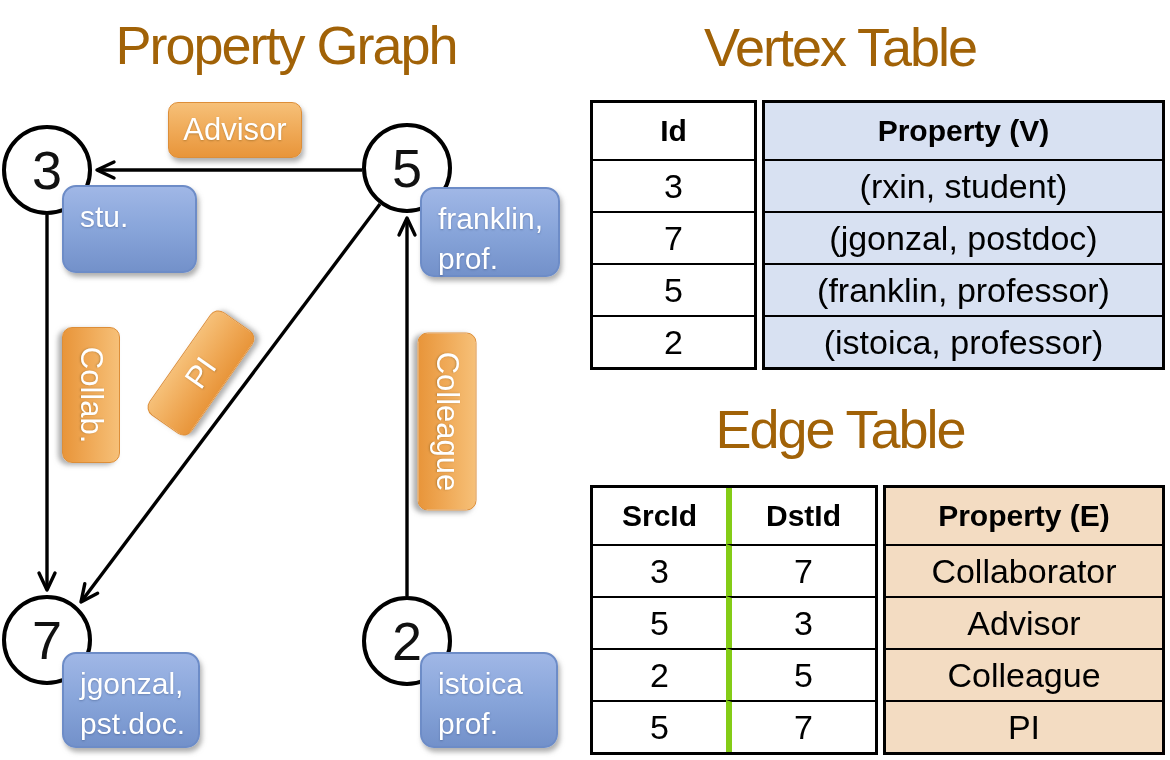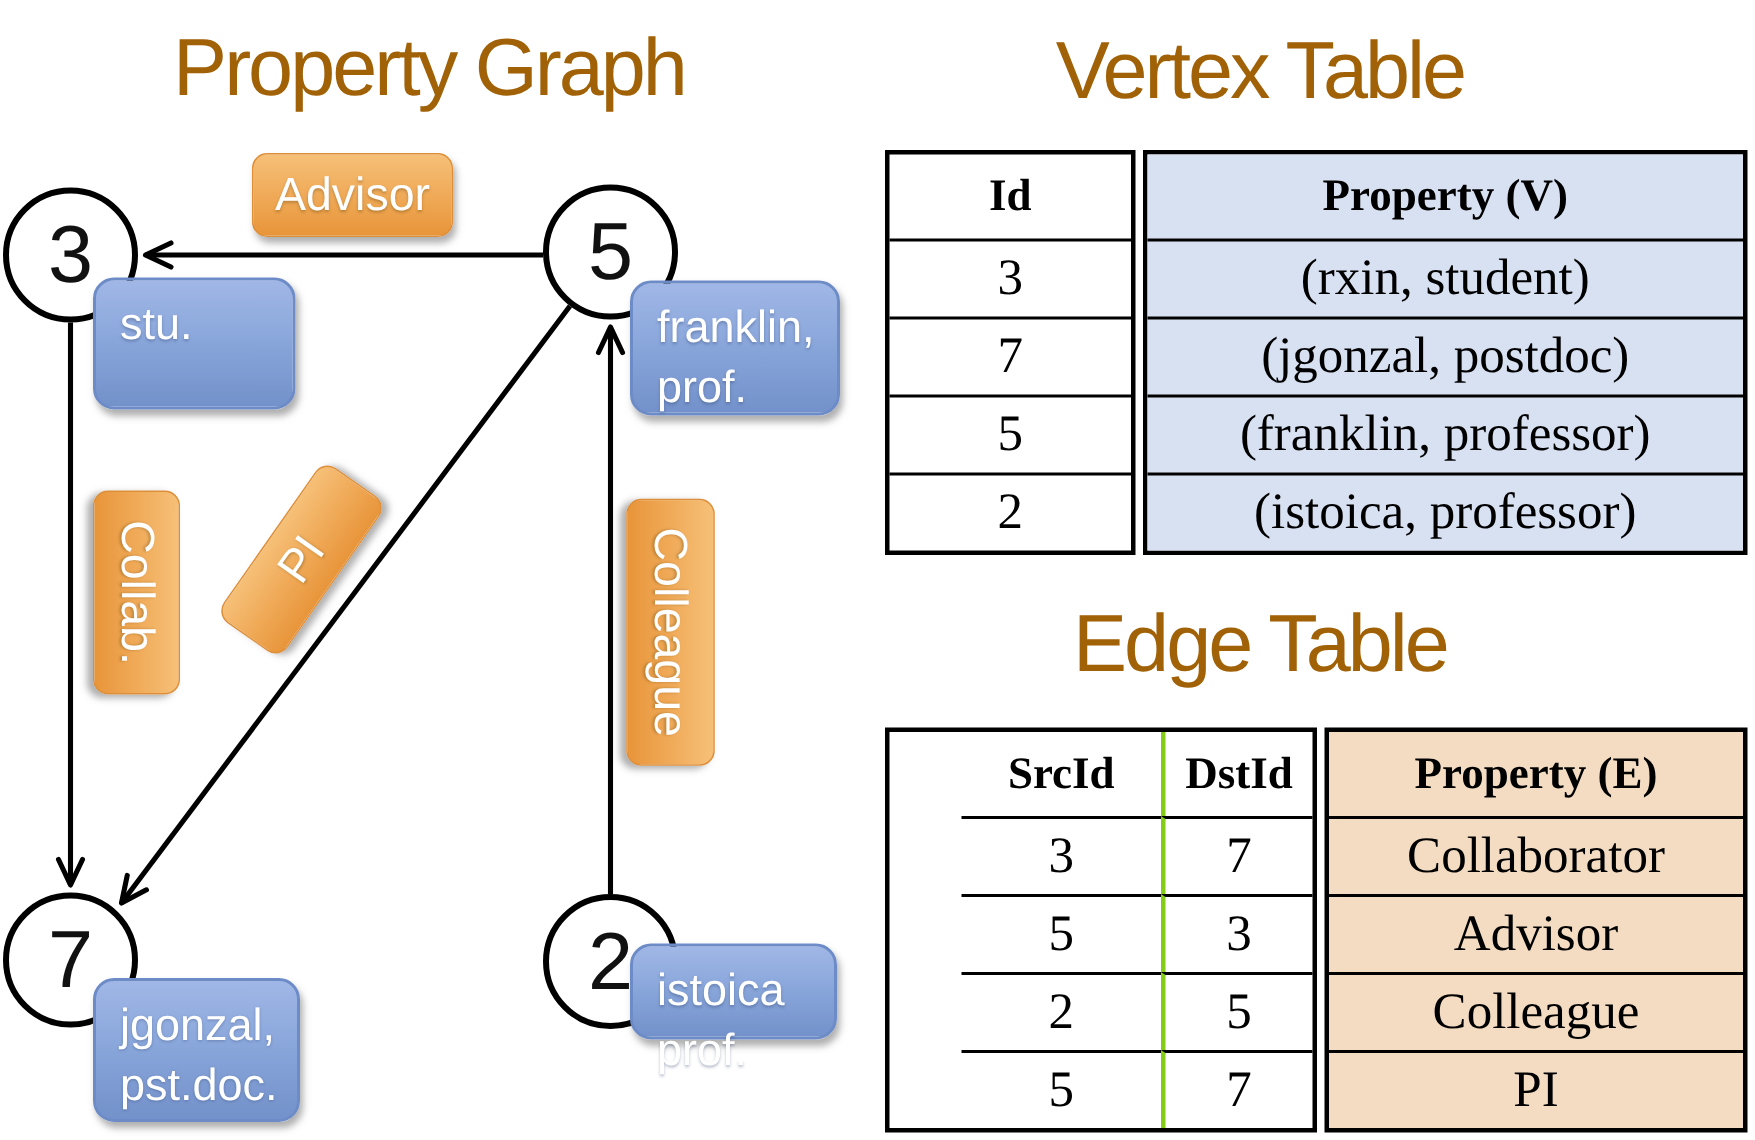--- a/index.html
+++ b/index.html
@@ -19,25 +19,25 @@
           text-shadow:0 1px 2px rgba(90,60,10,.35);}
   .vlabel{position:absolute;box-sizing:border-box;border-radius:14px;
           background:linear-gradient(180deg,#a0b7e6 0%,#88a5da 50%,#7391ca 100%);
           border:2px solid #6d8cc7;box-shadow:2px 4px 5px rgba(110,110,110,.55);
           color:#fff;font-size:30px;line-height:1.32;padding:10px 0 0 16px;
           text-shadow:0 1px 2px rgba(40,60,100,.35);}
   
   .tbl{position:absolute;display:flex;gap:5px;}
   .sub{box-sizing:border-box;border:3px solid #000;background:#fff;display:grid;}
   .cell{box-sizing:border-box;display:flex;align-items:center;justify-content:center;
-        font-size:34px;border-top:2px solid #000;font-family:Liberation Serif, serif;}
+        font-size:34px;border-top:2px solid #000;}
   .cell.hdr{font-size:30px;font-weight:bold;border-top:none;}
   .blue-col .cell{background:#d8e1f2;}
   .tan-col .cell{background:#f3dcc2;}
-  .div-l{border-left:3px solid #84cc16;}
+  .div-l{border-left:6px solid #84cc16;}
 </style>
 </head>
 <body>
 
 <div id="stage">
 
   <div class="big-title" style="left:0;top:14px;width:572px;">Property Graph</div>
 
   <svg id="edge-svg" viewBox="0 0 585 760">
     <defs>
@@ -73,21 +73,21 @@
     <div>stu.</div>
   </div>
   <div class="vlabel" style="left:420px;top:187px;width:140px;height:90px;">
     <div>franklin,</div>
     <div>prof.</div>
   </div>
   <div class="vlabel" style="left:62px;top:652px;width:138px;height:96px;">
     <div>jgonzal,</div>
     <div>pst.doc.</div>
   </div>
-  <div class="vlabel" style="left:420px;top:629px;width:138px;height:64px;">
+  <div class="vlabel" style="left:420px;top:652px;width:138px;height:96px;">
     <div>istoica</div>
     <div>prof.</div>
   </div>
 
   <div class="big-title" style="left:590px;top:16px;width:500px;">Vertex Table</div>
 
   <div class="tbl" style="left:590px;top:100px;width:575px;">
     <div class="sub" style="width:167px;grid-template-rows:56px repeat(4,52px);">
       <div class="cell hdr">Id</div>
       <div class="cell">3</div>
@@ -100,21 +100,21 @@
       <div class="cell">(rxin, student)</div>
       <div class="cell">(jgonzal, postdoc)</div>
       <div class="cell">(franklin, professor)</div>
       <div class="cell">(istoica, professor)</div>
     </div>
   </div>
 
   <div class="big-title" style="left:590px;top:398px;width:500px;">Edge Table</div>
 
   <div class="tbl" style="left:590px;top:485px;width:575px;">
-    <div class="sub" style="width:288px;grid-template-columns:133px 1fr;grid-template-rows:56px repeat(4,52px);padding-left:48px;">
+    <div class="sub" style="width:288px;grid-template-columns:133px 1fr;grid-template-rows:56px repeat(4,52px);">
       <div class="cell hdr">SrcId</div>
       <div class="cell hdr div-l">DstId</div>
       <div class="cell">3</div>
       <div class="cell div-l">7</div>
       <div class="cell">5</div>
       <div class="cell div-l">3</div>
       <div class="cell">2</div>
       <div class="cell div-l">5</div>
       <div class="cell">5</div>
       <div class="cell div-l">7</div>

